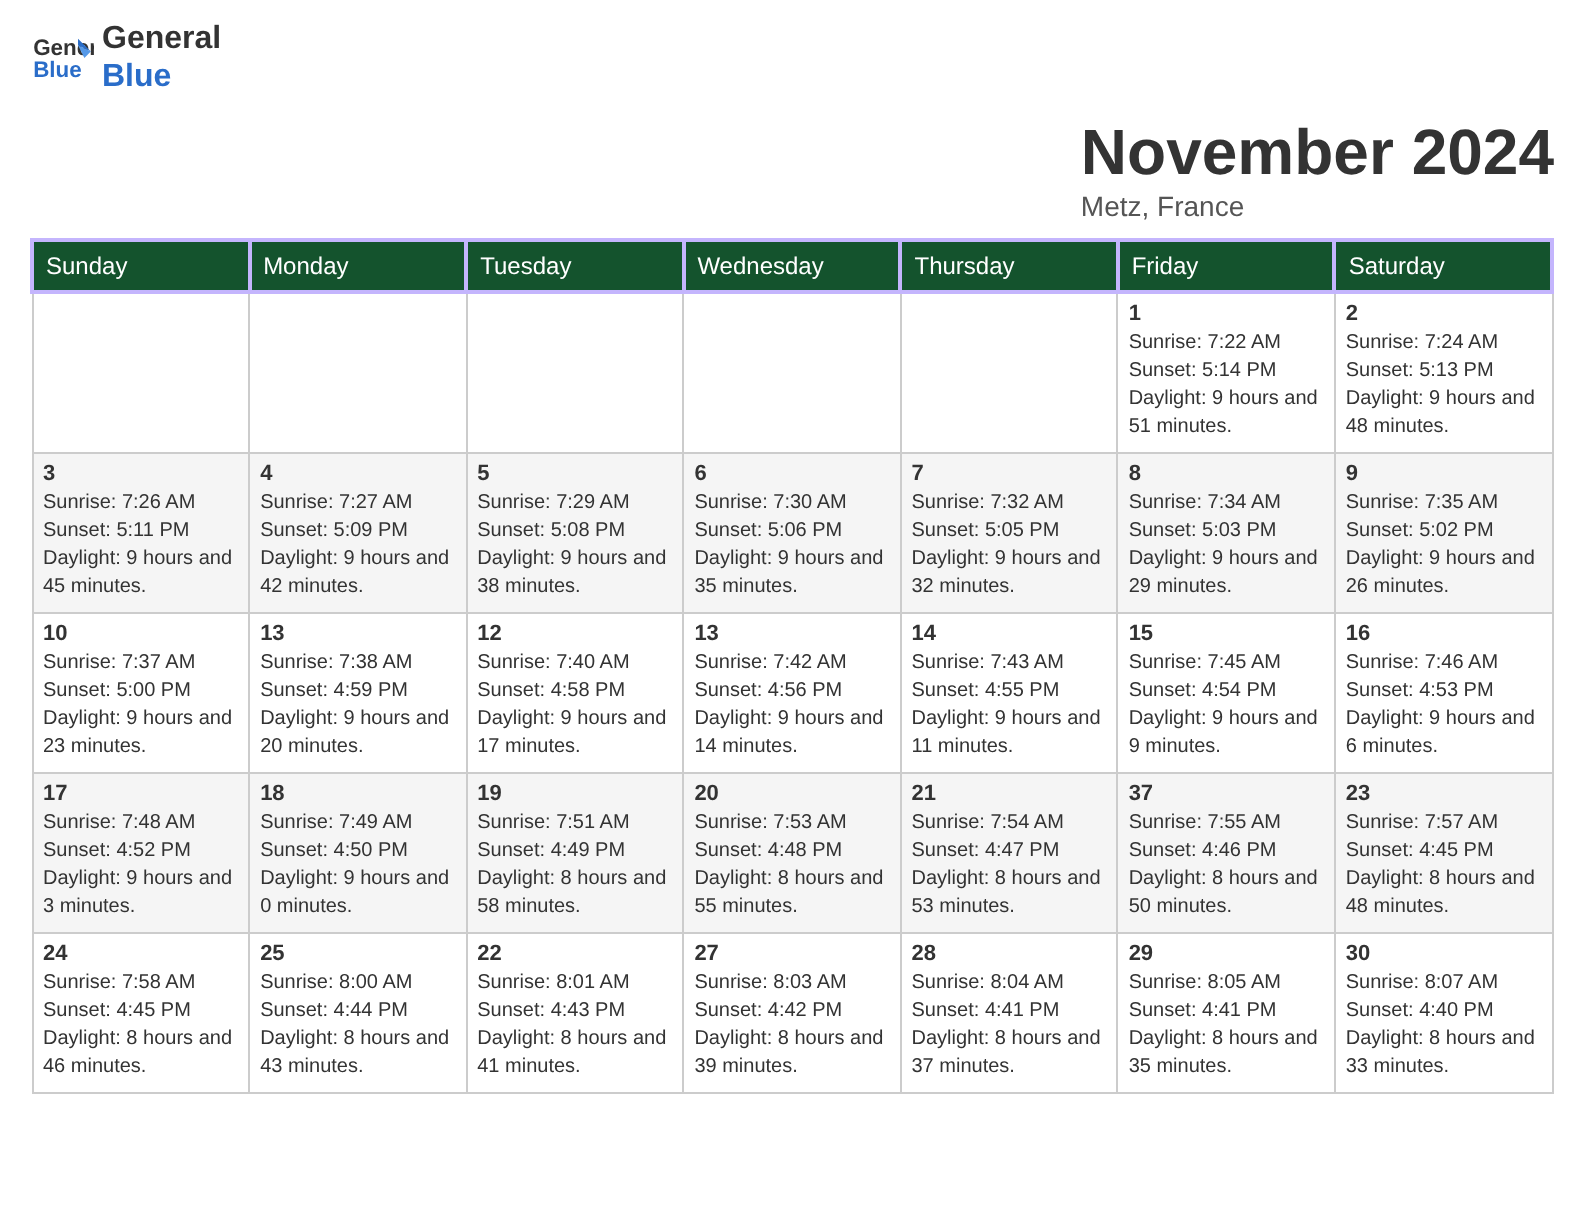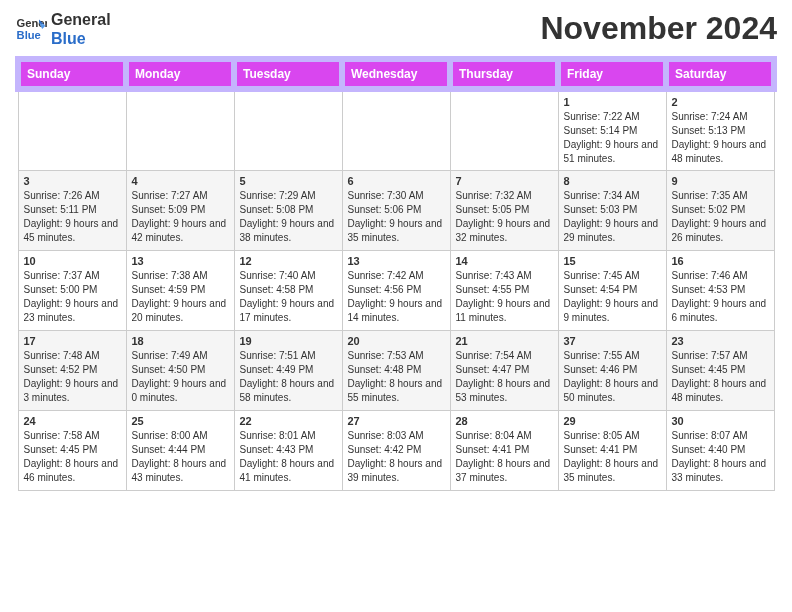--- a/index.html
+++ b/index.html
@@ -23,43 +23,44 @@
     .logo {
       display: flex;
       align-items: center;
       gap: 4px;
     }
     .logo-icon {
       width: 32px;
       height: 32px;
     }
     .title-block {
+      margin-top: 48px;
     }
     .month-title {
       font-size: 32px;
       font-weight: bold;
       color: #333;
     }
     .location {
       font-size: 14px;
       color: #555;
     }
     table {
       width: 100%;
       border-collapse: collapse;
       table-layout: fixed;
     }
     thead tr th {
-      background-color: #d946ef;
+      background-color: #14532d;
       color: #fff;
       text-align: left;
       padding: 5px 6px;
       font-size: 12px;
-      font-weight: bold;
-      border: 6px solid #c4b5fd;
+      font-weight: normal;
+      border: 2px solid #c4b5fd;
     }
     tbody tr td {
       border: 1px solid #ccc;
       vertical-align: top;
       padding: 4px 5px;
       font-size: 9.5px;
       color: #333;
       height: 80px;
       background: #fff;
     }
@@ -92,20 +93,21 @@
         <polygon points="30,8 38,16 30,12" fill="#2a6dc9"></polygon>
         <polygon points="30,12 38,16 34,20" fill="#5599e8"></polygon>
       </svg>
       <div style="display:flex;flex-direction:column;line-height:1.2;">
         <span style="font-size:16px;font-weight:bold;color:#333;">General</span>
         <span style="font-size:16px;font-weight:bold;color:#2a6dc9;">Blue</span>
       </div>
     </div>
     <div class="title-block">
       <div class="month-title">November 2024</div>
+      <div class="location">Metz, France</div>
     </div>
   </div>
 
   <table>
     <thead>
       <tr>
         <th>Sunday</th>
         <th>Monday</th>
         <th>Tuesday</th>
         <th>Wednesday</th>

